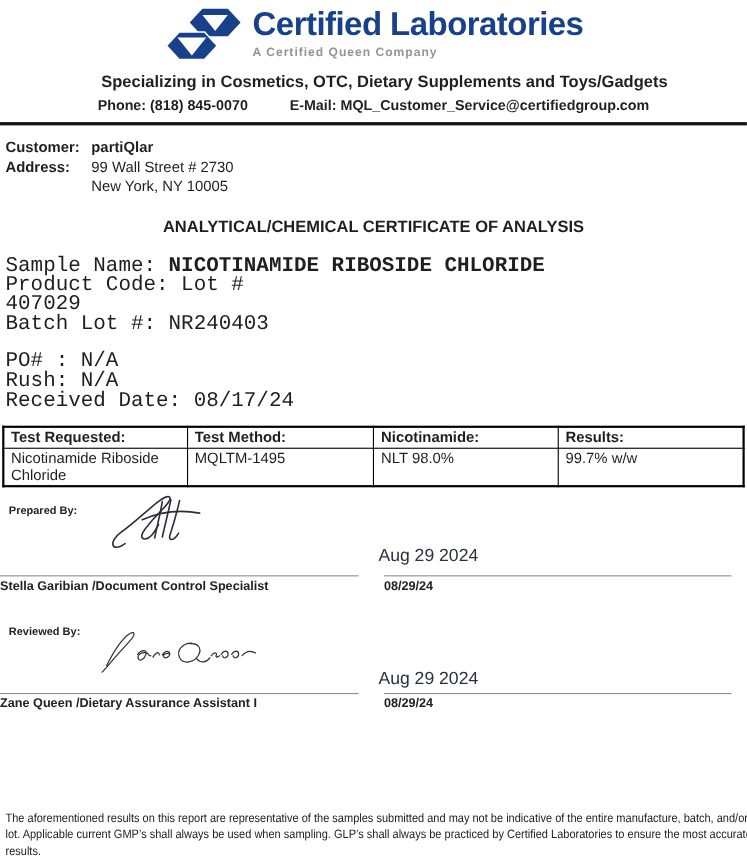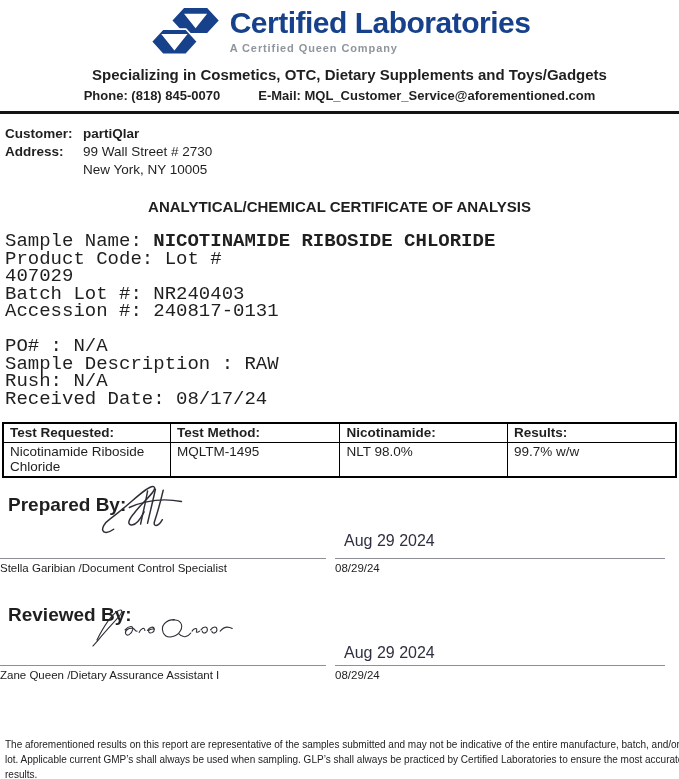--- a/index.html
+++ b/index.html
@@ -46,30 +46,30 @@
     border: 1.5px solid #000; text-align: left; vertical-align: top;
     padding: 1px 6px 2px 6px;
   }
   .results-table th { font-weight: bold; }
   .results-table td { height: 34px; }
 
   
   .sig-block { position: relative; }
   .sig-block.prepared { height: 102px; }
   .sig-block.reviewed { height: 105px; }
-  .sig-label { position: absolute; left: 8px; font-size: 19px; font-weight: bold; }
+  .sig-label { position: absolute; left: 8px; font-size: 10px; font-weight: bold; }
   .prepared .sig-label { top: 16px; }
   .reviewed .sig-label { top: 24px; }
   .sig-script { position: absolute; }
   .prepared .sig-script { left: 98px; top: 2px; }
   .reviewed .sig-script { left: 88px; top: 19px; }
   .sig-stamp { position: absolute; left: 344px; font-size: 16px; color: #2e3040; }
   .prepared .sig-stamp { top: 54px; }
   .reviewed .sig-stamp { top: 64px; }
-  .sig-lines { position: absolute; left: 0; right: 14px; display: flex; gap: 9px; }
+  .sig-lines { position: absolute; left: 0; right: 14px; display: flex; gap: 23px; font-weight: bold; }
   .prepared .sig-lines { top: 80px; }
   .reviewed .sig-lines { top: 85px; }
   .sig-col-left {
     width: 326px; border-top: 1.5px solid #8f8f96;
     padding-top: 3px; font-size: 11.5px; color: #222;
   }
   .sig-col-right {
     flex: 1; border-top: 1.5px solid #8f8f96;
     padding-top: 3px; font-size: 11.5px; color: #222;
   }
@@ -93,21 +93,21 @@
         <path d="M23,15 L35,2 L59,2 L71,15 L59,28 L35,28 Z M35,8 L59,8 L47,23 Z" fill="#17418a" fill-rule="evenodd"></path>
         <path d="M1,37 L13,24 L37,24 L49,37 L37,50 L13,50 Z M13,30 L37,30 L25,45 Z" fill="#17418a" fill-rule="evenodd" stroke="#ffffff" stroke-width="1.6"></path>
       </svg>
       <div class="logo-text">
         <div class="logo-title">Certified Laboratories</div>
         <div class="logo-subtitle">A Certified Queen Company</div>
       </div>
     </div>
     <div class="tagline">Specializing in Cosmetics, OTC, Dietary Supplements and Toys/Gadgets</div>
     <div class="contact-line">
-      <span>Phone: (818) 845-0070</span><span class="contact-gap"></span><span>E-Mail: MQL_Customer_Service@aforementioned.com</span>
+      <span>Phone: (818) 845-0070</span><span class="contact-gap"></span><span>E-Mail: MQL_Customer_Service@certifiedgroup.com</span>
     </div>
     <div class="top-rule"></div>
   </div>
 
   <div class="customer-block">
     <div class="cust-row">
       <span class="cust-lbl">Customer:</span>
       <span class="bold">partiQlar</span>
     </div>
     <div class="cust-row">
@@ -120,24 +120,22 @@
     </div>
   </div>
 
   <div class="doc-title">ANALYTICAL/CHEMICAL CERTIFICATE OF ANALYSIS</div>
 
   <div class="sample-block">
     <div><span>Sample Name: </span><span class="bold">NICOTINAMIDE RIBOSIDE CHLORIDE</span></div>
     <div>Product Code: Lot #</div>
     <div>407029</div>
     <div>Batch Lot #: NR240403</div>
-    <div>Accession #: 240817-0131</div>
     <div class="sample-spacer"></div>
     <div>PO# : N/A</div>
-    <div>Sample Description : RAW</div>
     <div>Rush: N/A</div>
     <div>Received Date: 08/17/24</div>
   </div>
 
   <table class="results-table">
     <colgroup>
       <col style="width:168px">
         <col style="width:170px">
         <col style="width:168px">
         <col style="width:169px">

